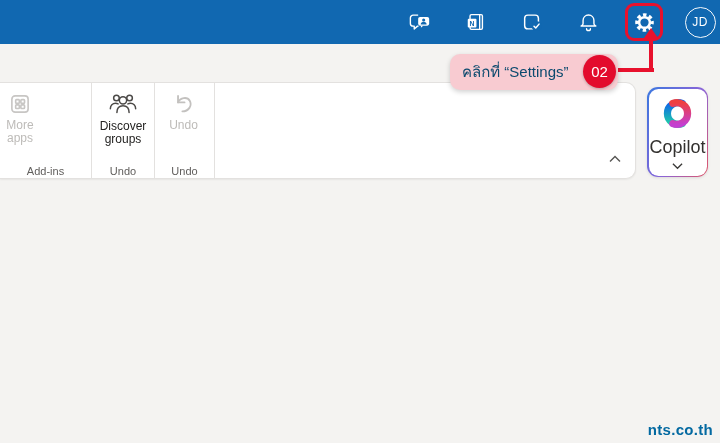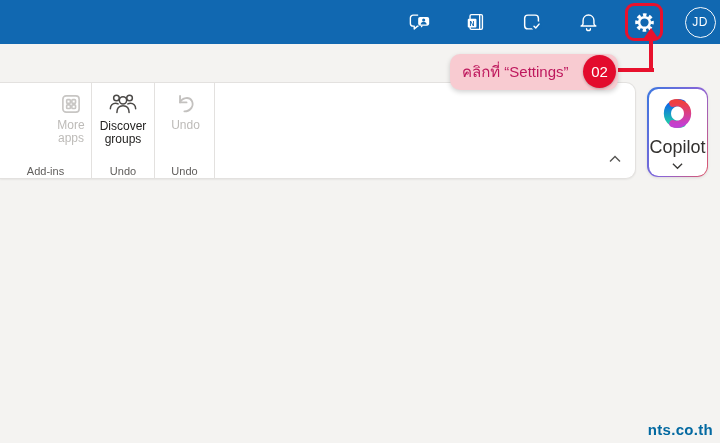--- a/index.html
+++ b/index.html
@@ -33,21 +33,21 @@
     border:3px solid #e8112d; border-radius:9px;
     pointer-events:none;
   }
 
   
   .ann { position:absolute; z-index:50; }
   .bubble {
     left:450px; top:54px; width:168px; height:36px;
     background:#f8cbd1; border-radius:10px;
     box-shadow:0 2px 5px rgba(0,0,0,.18);
-    font-size:15px; line-height:36px; color:#be185d;
+    font-size:15px; line-height:36px; color:#0c4a6e;
     padding-left:12px; white-space:nowrap; overflow:hidden;
   }
   .badge {
     left:583px; top:55px; width:33px; height:33px;
     background:#e30b2d; border-radius:50%;
     color:#fff; font-weight:normal; font-size:15px;
     display:flex; align-items:center; justify-content:center;
     box-shadow:0 1px 3px rgba(0,0,0,.25);
   }
   .conn-h { left:612px; top:68px; width:42px; height:4px; background:#e8112d; }
@@ -63,21 +63,21 @@
     position:absolute; left:0; top:82px; width:636px; height:97px;
     background:#fff; border:1px solid #e3e1df; border-left:none;
     border-radius:0 10px 10px 0;
     box-shadow:0 1px 2px rgba(0,0,0,.06);
     display:flex;
   }
   .rgroup {
     display:flex; flex-direction:column;
     border-right:1px solid #e3e1df; padding-top:5px;
   }
-  .btn-row { display:flex; flex:1; align-items:flex-start; justify-content:flex-end; }
+  .btn-row { display:flex; flex:1; align-items:flex-start; justify-content:flex-start; }
   .rbtn {
     display:flex; flex-direction:column; align-items:center;
     padding-top:3px; cursor:pointer;
   }
   .rbtn .lbl {
     margin-top:2px; font-size:12px; line-height:13px; text-align:center;
     color:#252423;
   }
   .rbtn.disabled .lbl { color:#bdbbb8; }
   .rgroup-label {

